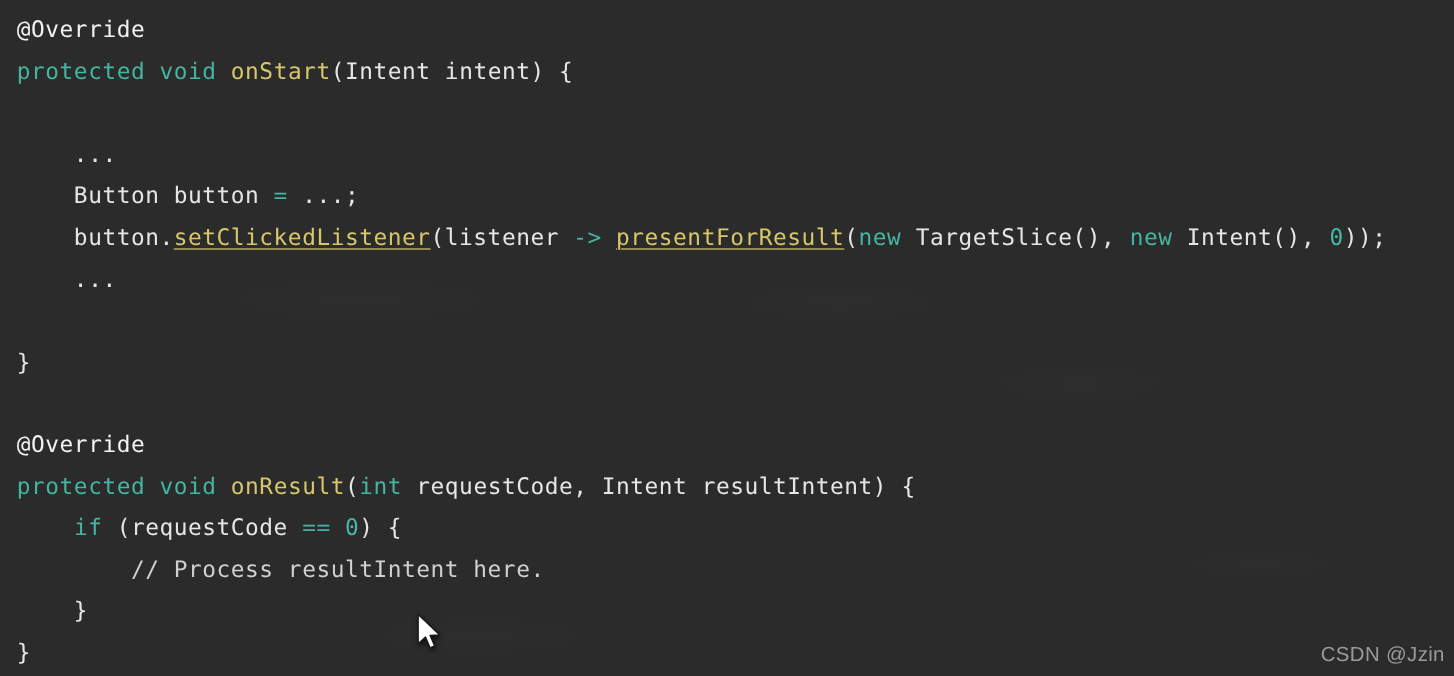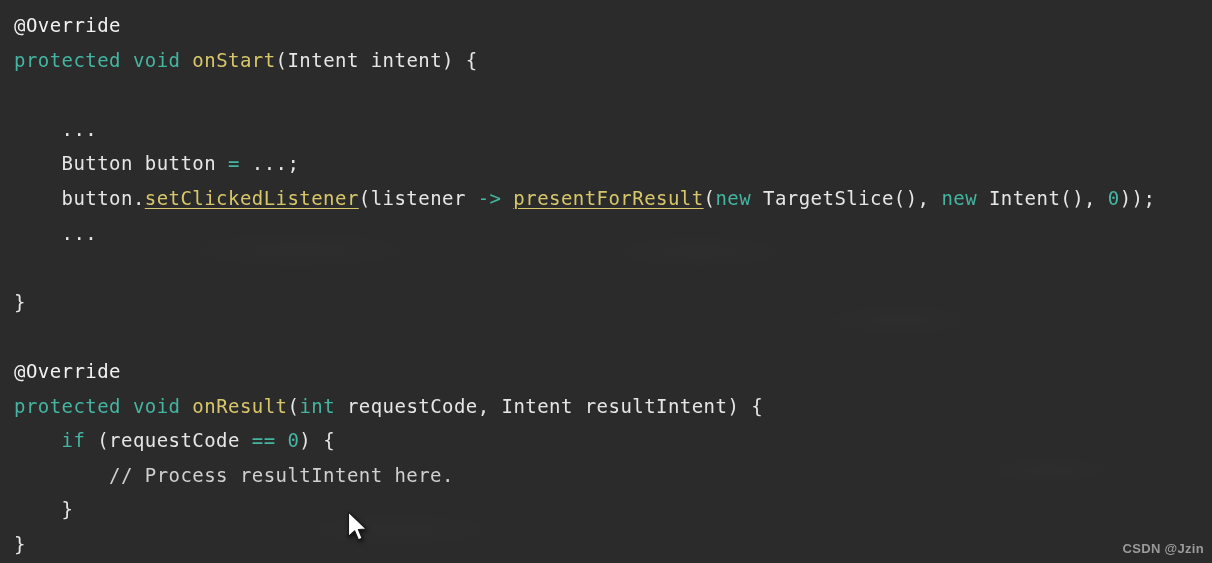--- a/index.html
+++ b/index.html
@@ -66,25 +66,24 @@
     height: 34px;
     pointer-events: none;
     filter: drop-shadow(1px 2px 2px rgba(0,0,0,0.65));
   }
 
   #watermark {
     position: absolute;
     right: 8px;
     bottom: 7px;
     font-family: "Liberation Sans", sans-serif;
-    font-size: 13px;
+    font-size: 17px;
     color: #9a9a9a;
     letter-spacing: 0.3px;
     white-space: nowrap;
-    font-weight: bold;
   }
 </style>
 </head>
 <body>
 
 <div id="screen">
 
   <div class="code" id="code-block">
       <div class="line"><span class="tok t-anno">@Override</span></div>
       <div class="line"><span class="tok t-kw">protected</span><span class="tok t-plain"> </span><span class="tok t-kw">void</span><span class="tok t-plain"> </span><span class="tok t-fn">onStart</span><span class="tok t-plain">(</span><span class="tok t-type">Intent</span><span class="tok t-plain"> intent) {</span></div>

